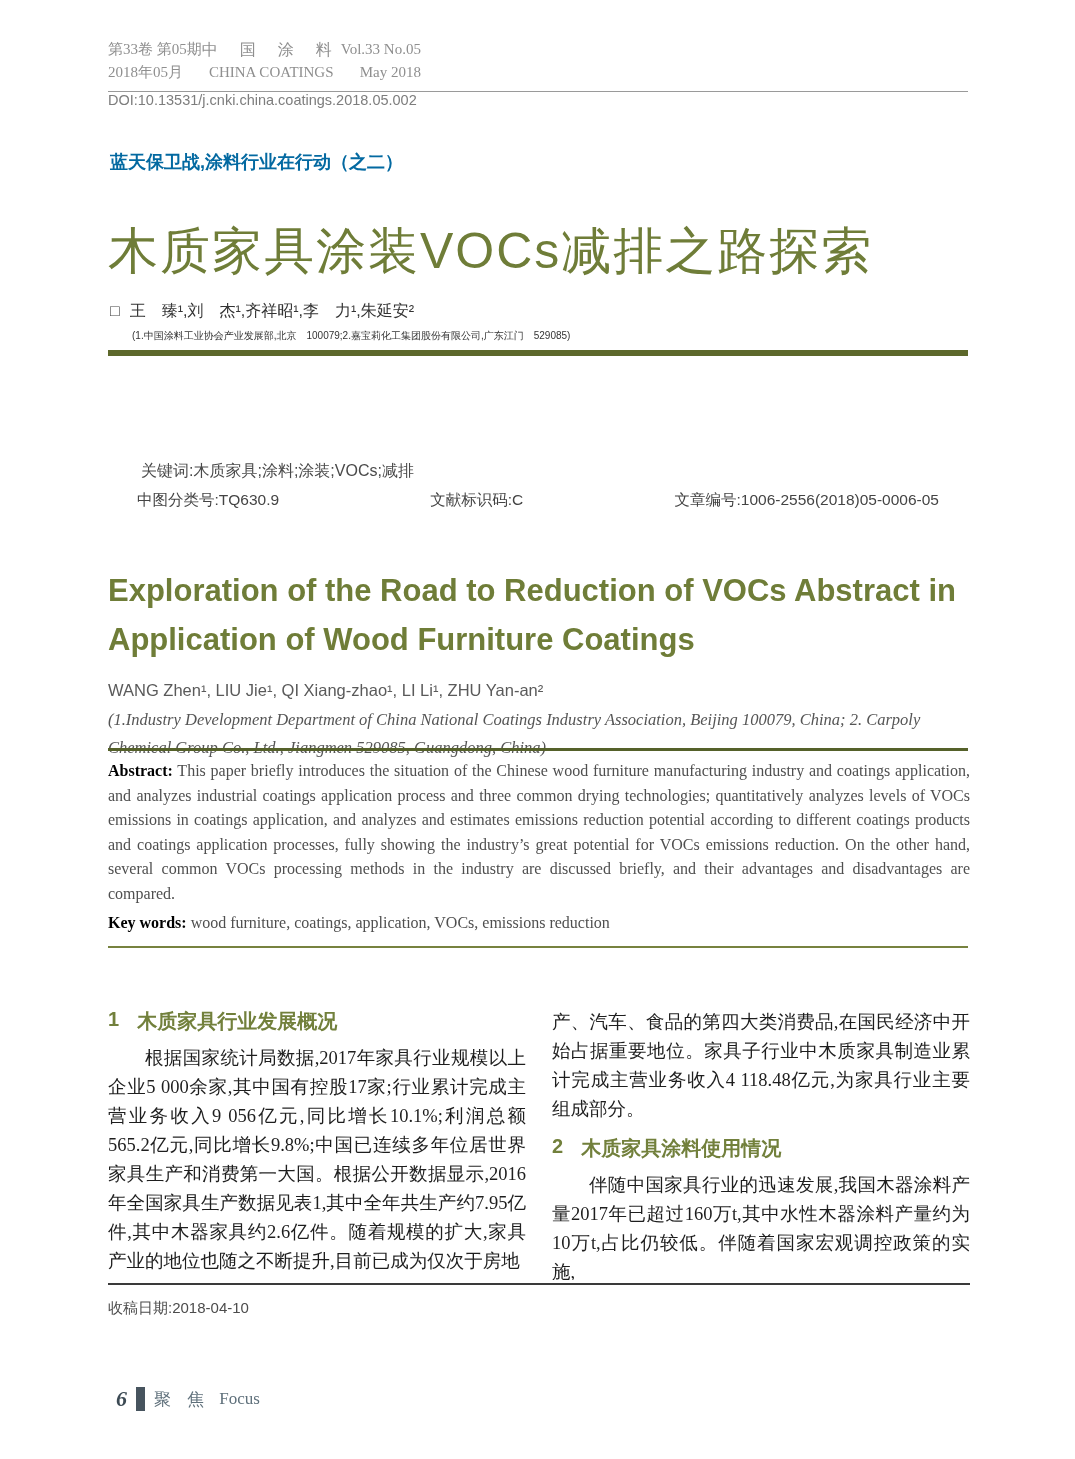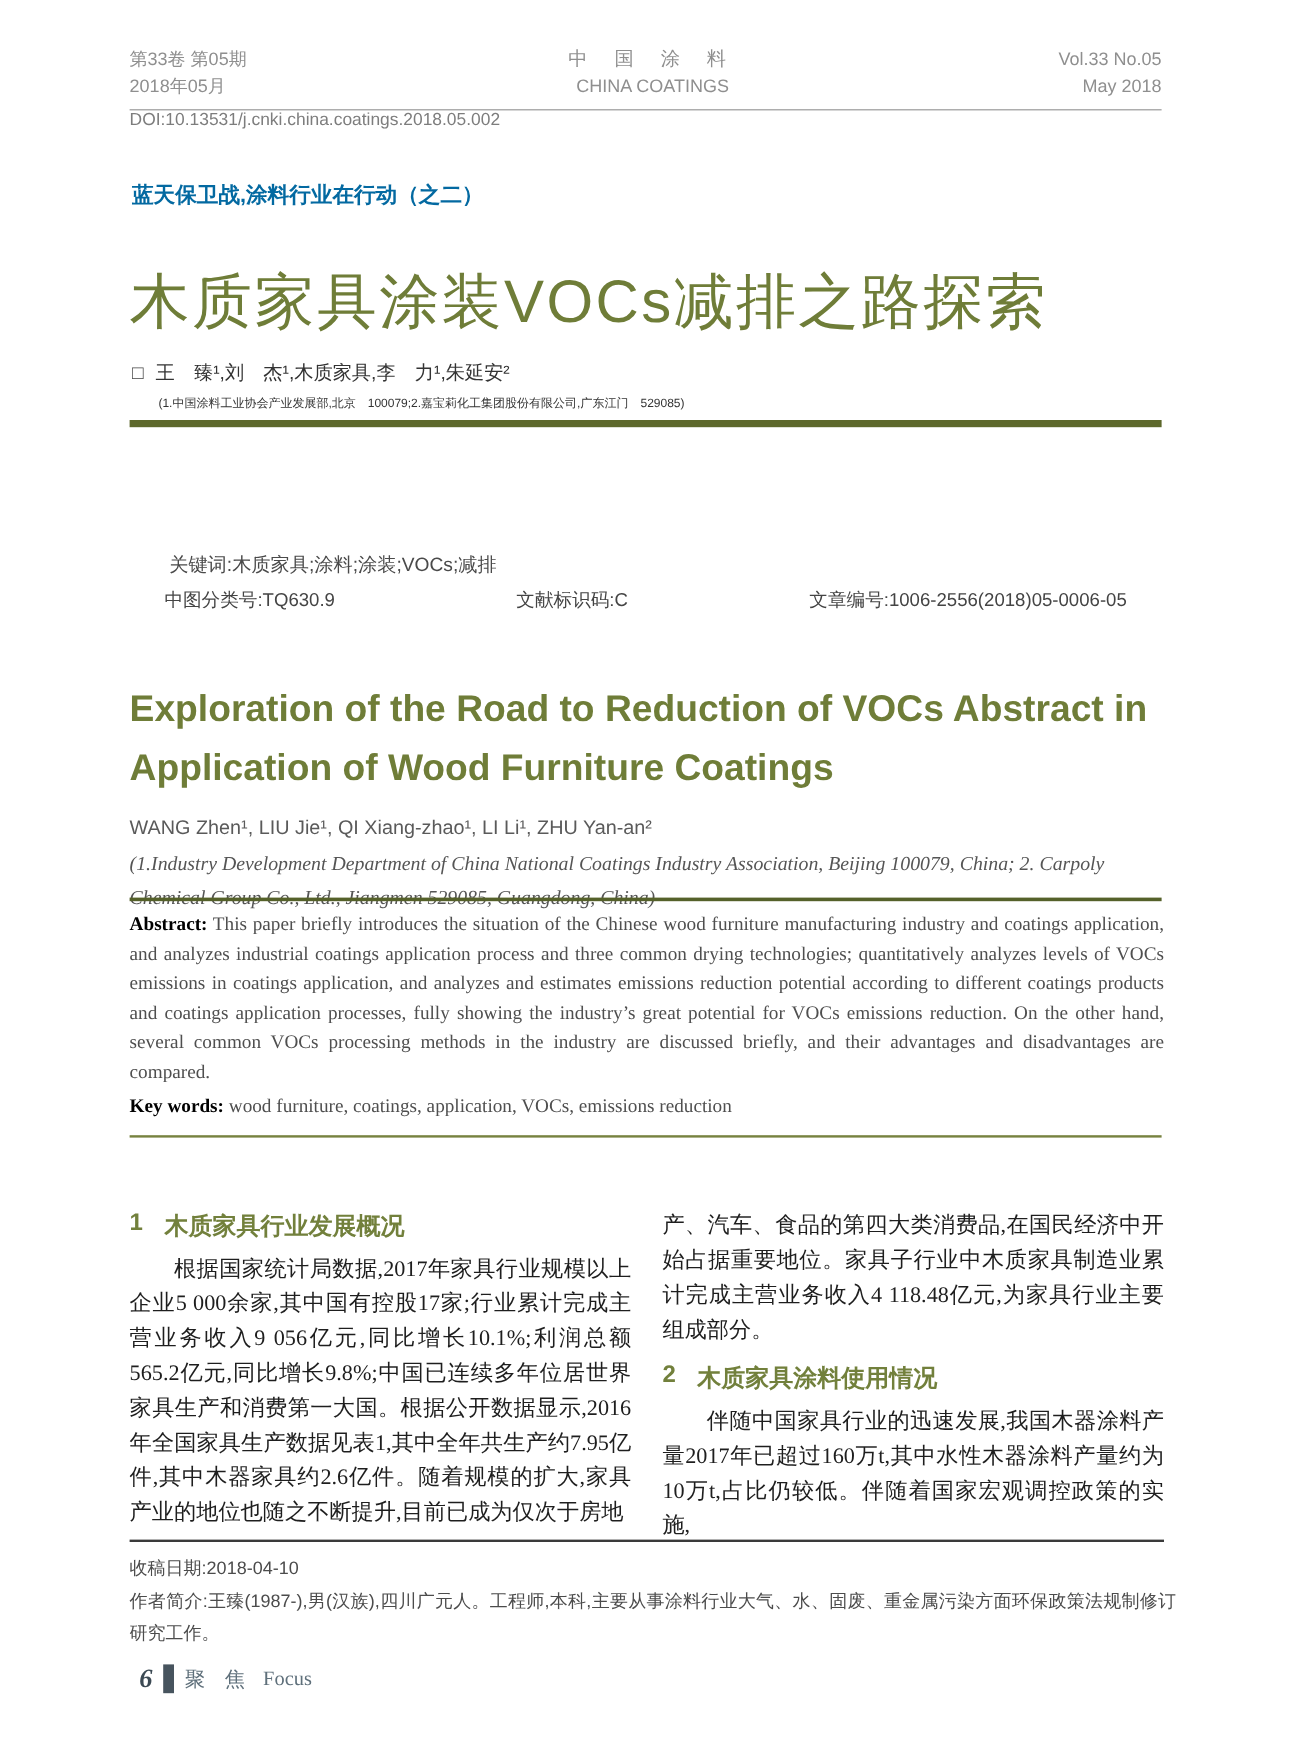--- a/index.html
+++ b/index.html
@@ -5,23 +5,23 @@
   * { margin:0; padding:0; box-sizing:border-box; }
   html,body { background:#ffffff; }
   .page {
     position:relative; width:1075px; height:1459px; background:#fff; overflow:hidden;
     font-family:"Liberation Serif","DejaVu Serif",serif; color:#222;
   }
 
   
   .journal-header {
     position:absolute; top:38px; left:108px; width:860px;
-    display:flex; justify-content:space-between; align-items:flex-start;
+    display:flex; align-items:flex-start;
     padding-bottom:7px; border-bottom:1px solid #9a9a9a;
-    color:#8f8f8f; font-family:Liberation Sans, sans-serif;
+    color:#8f8f8f; font-family:Liberation Serif, serif;
     font-size:15px; line-height:23px;
   }
   .jh-center { text-align:center; }
   .jh-cn { letter-spacing:9px; font-size:16px; }
   .jh-right { text-align:right; }
   .doi { position:absolute; top:92px; left:108px; color:#7d7d7d;
     font-family:"Liberation Sans","DejaVu Sans",sans-serif; font-size:14.5px; }
 
   
   .series-tag { position:absolute; top:150px; left:110px;
@@ -108,21 +108,21 @@
     </div>
   </header>
 
   <div class="doi">DOI:10.13531/j.cnki.china.coatings.2018.05.002</div>
 
   <div class="series-tag">蓝天保卫战,涂料行业在行动（之二）</div>
 
   <h1 class="title-cn">木质家具涂装VOCs减排之路探索</h1>
 
   <div class="authors-cn">
-    <span class="prefix">□</span><span>王　臻¹,刘　杰¹,木质家具,李　力¹,朱延安²</span>
+    <span class="prefix">□</span><span>王　臻¹,刘　杰¹,齐祥昭¹,李　力¹,朱延安²</span>
   </div>
   <div class="affiliation-cn">(1.中国涂料工业协会产业发展部,北京　100079;2.嘉宝莉化工集团股份有限公司,广东江门　529085)</div>
 
   <div class="rule-thick"></div>
 
 
   <div class="keywords-cn">
     <span>关键词:</span><span>木质家具;涂料;涂装;VOCs;减排</span>
   </div>
 
@@ -169,23 +169,20 @@
       <p class="para indent">伴随中国家具行业的迅速发展,我国木器涂料产量2017年已超过160万t,其中水性木器涂料产量约为10万t,占比仍较低。伴随着国家宏观调控政策的实施,</p>
     </div>
   </div>
 
   <div class="footnote-rule"></div>
 
   <div class="footnote">
     <div>
       <span>收稿日期:</span><span>2018-04-10</span>
     </div>
-    <div>
-      <span>作者简介:</span><span>王臻(1987-),男(汉族),四川广元人。工程师,本科,主要从事涂料行业大气、水、固废、重金属污染方面环保政策法规制修订研究工作。</span>
-    </div>
   </div>
 
   <div class="page-footer">
     <span class="page-num">6</span>
     <span class="footer-bar"></span>
     <span class="footer-cn">聚 焦</span>
     <span class="footer-en">Focus</span>
   </div>
 
 </div>

